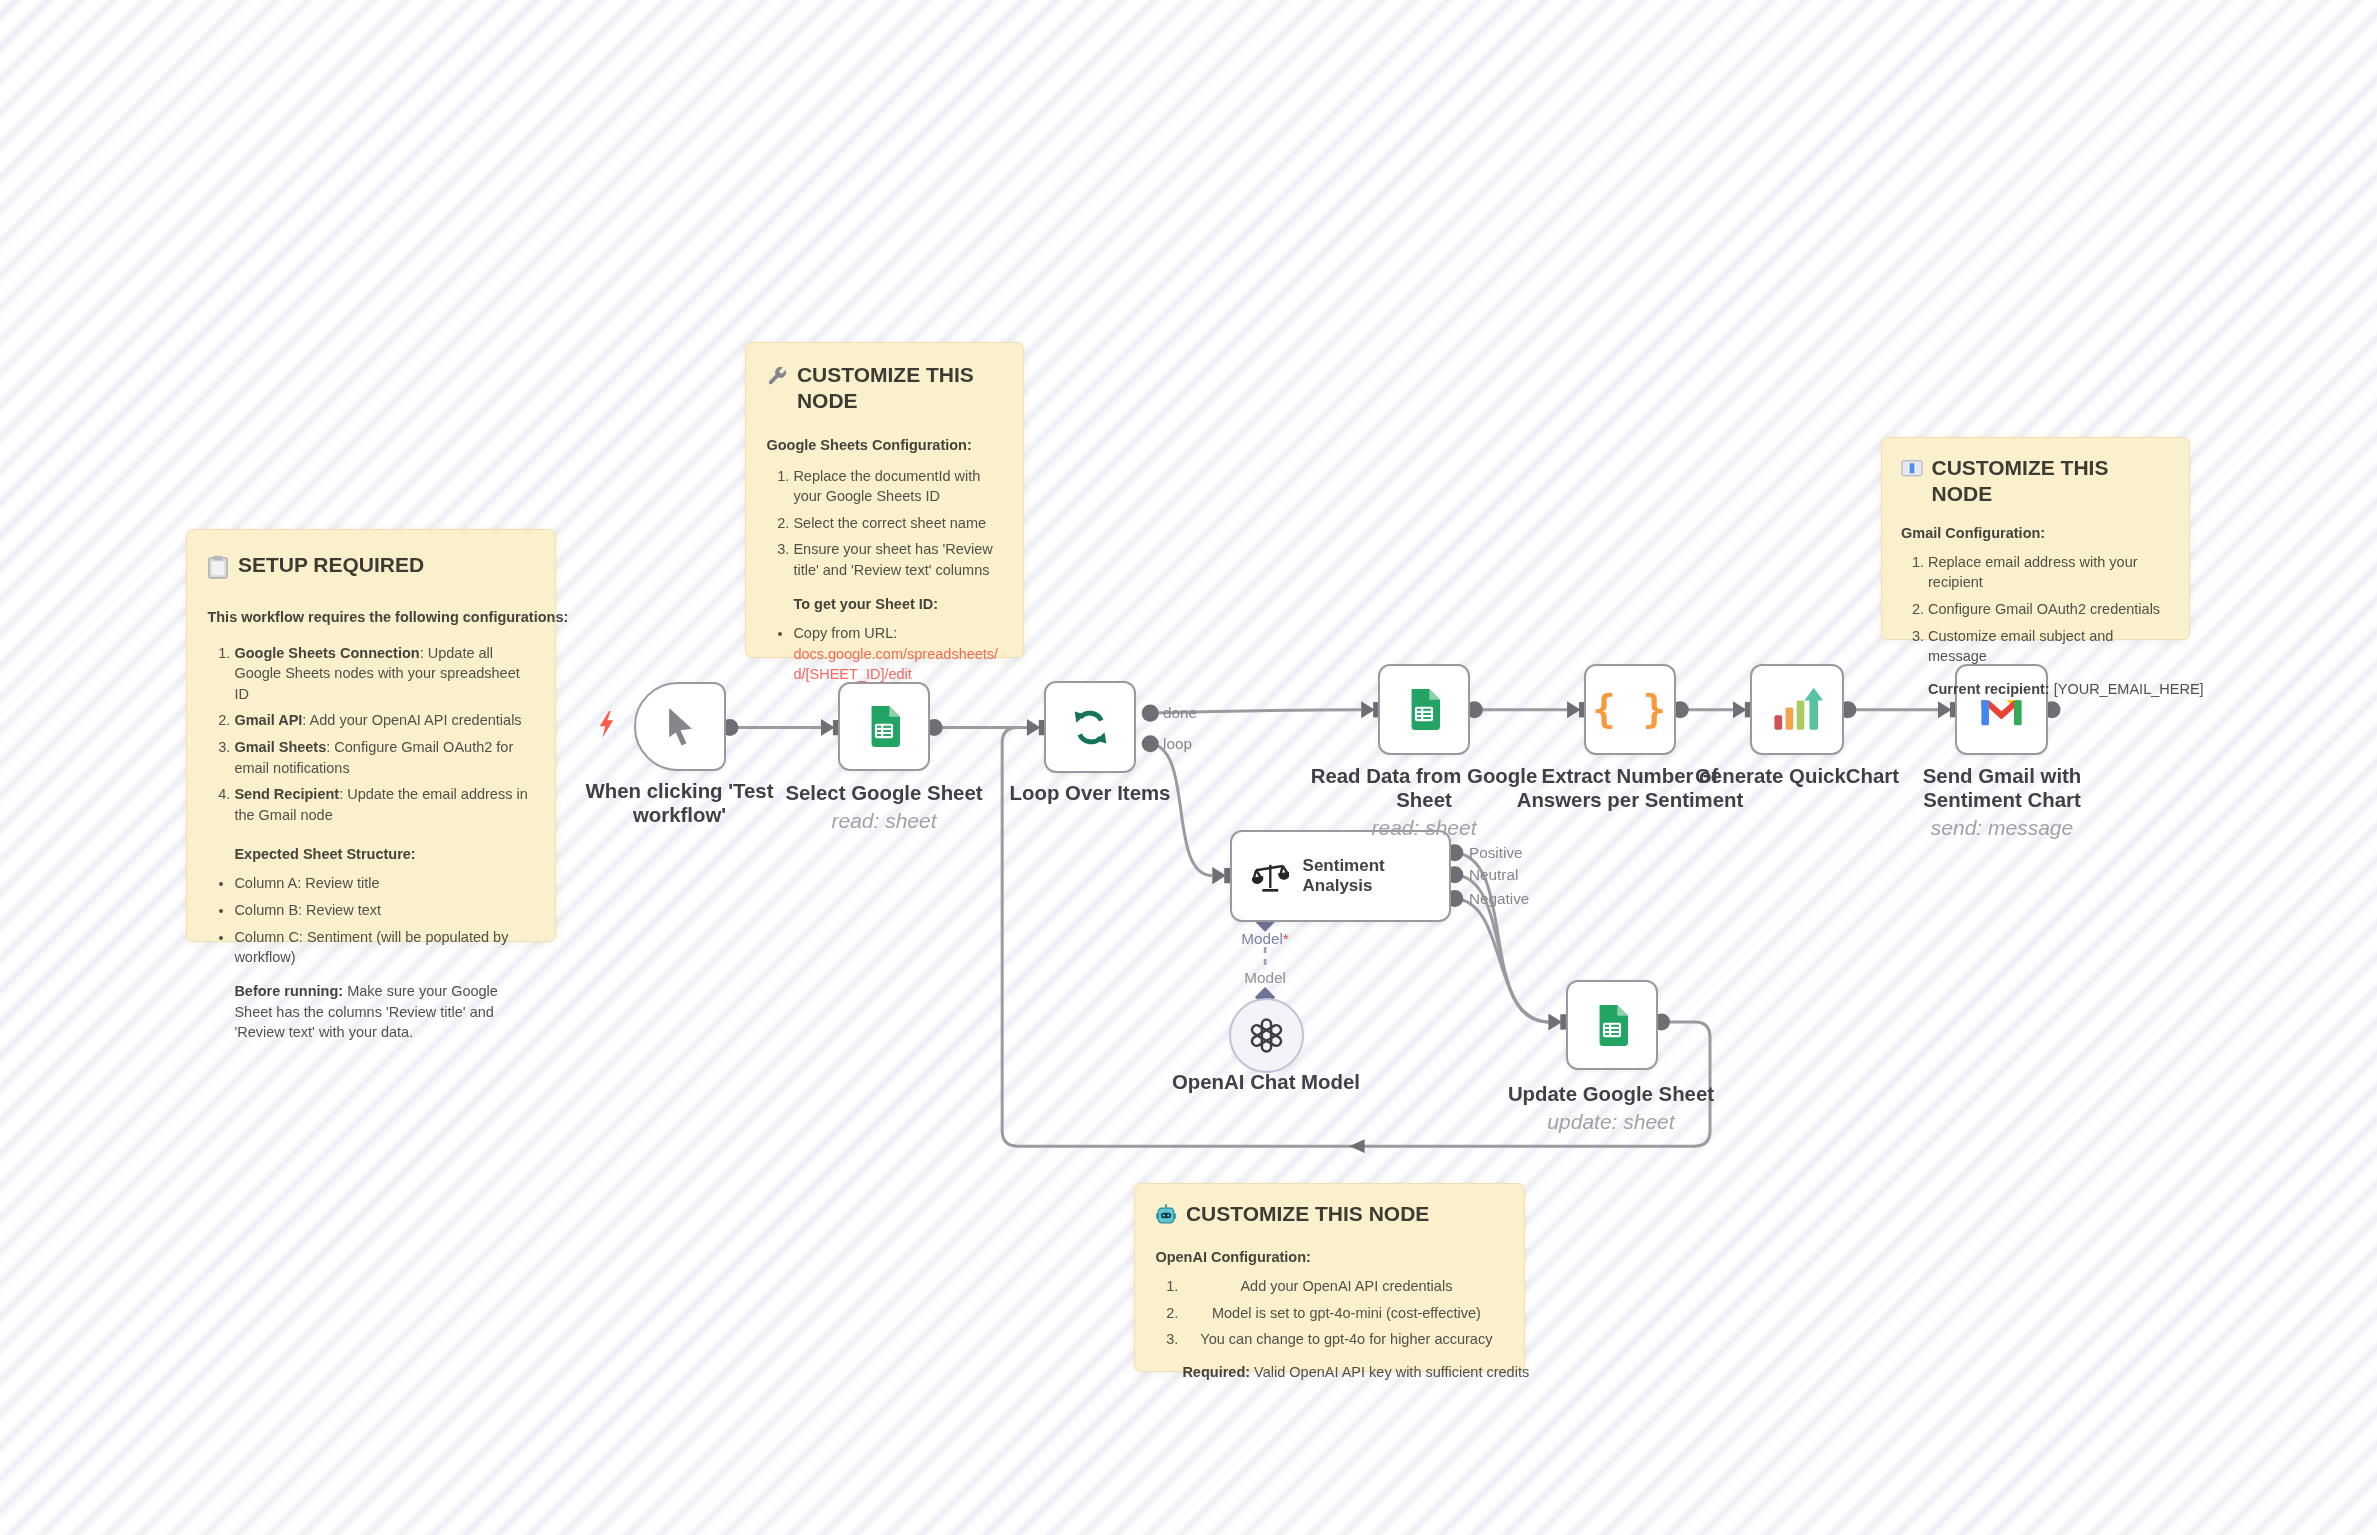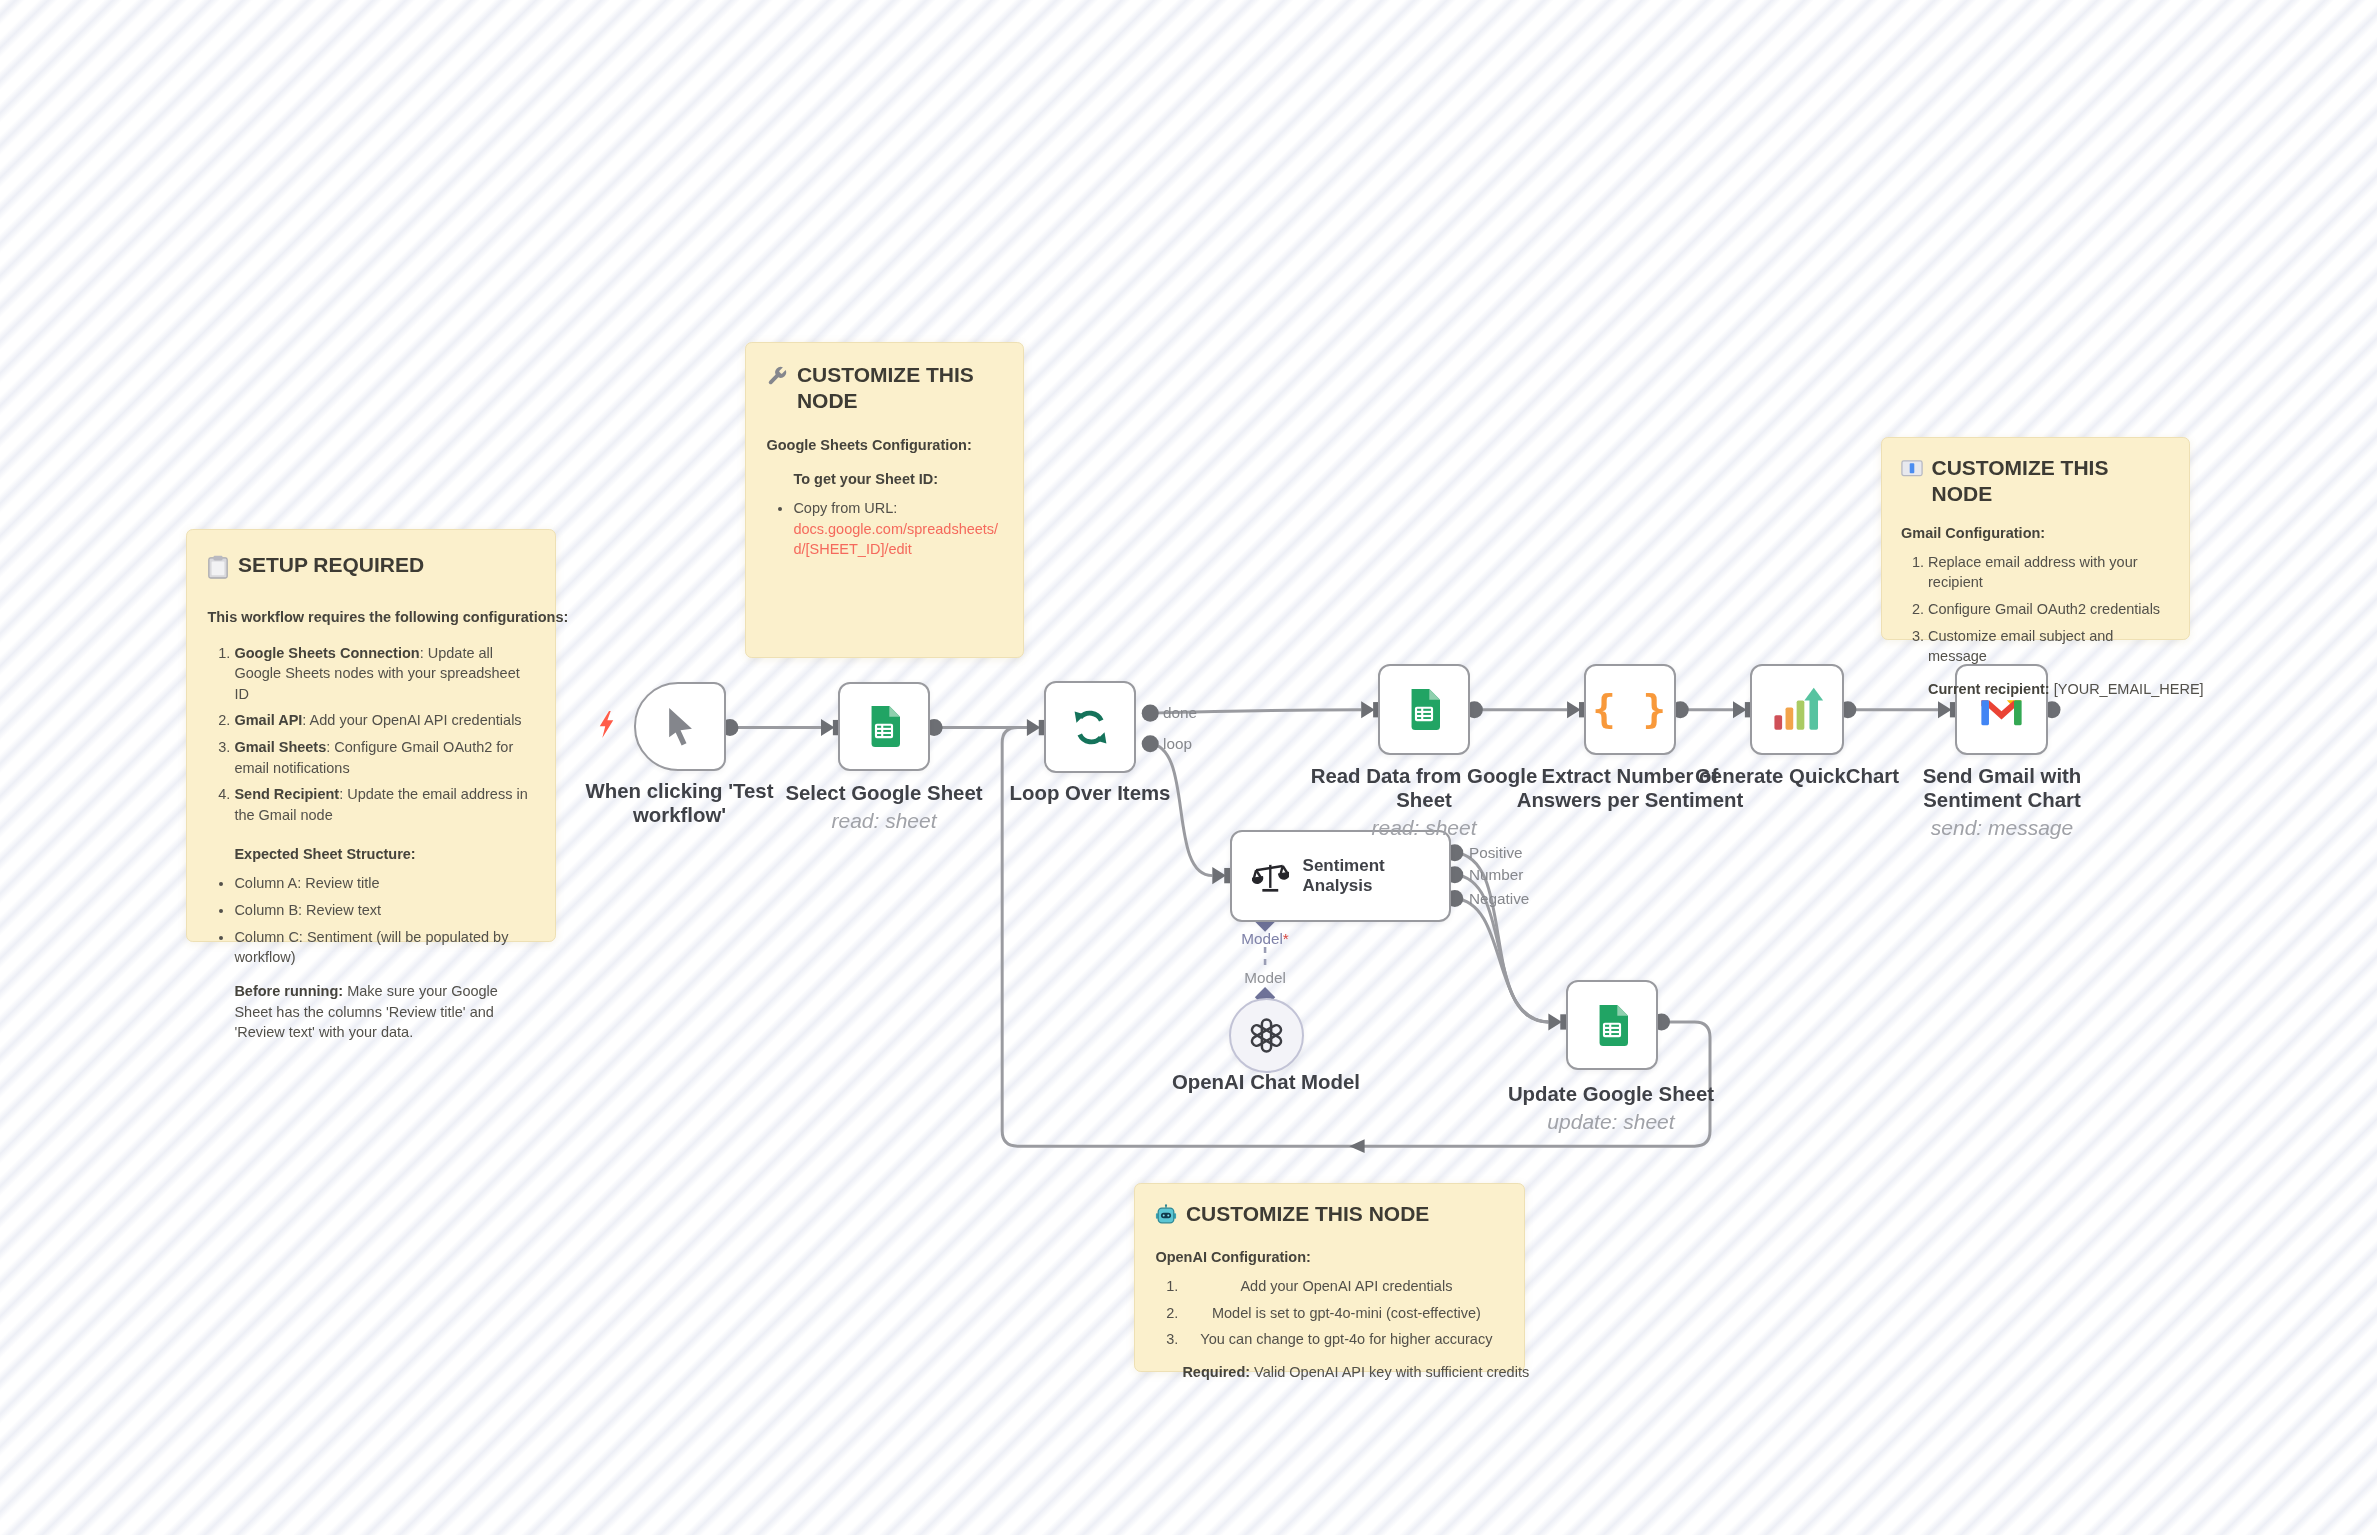--- a/index.html
+++ b/index.html
@@ -127,20 +127,25 @@
   <div class="note" style="left:745px;top:342px;width:279px;height:316px;padding:19px 20.4px;">
     <div class="note-title">
       <span class="ticon">
         <svg width="22" height="22" viewBox="0 0 24 24">
             <path d="M14.7 6.3a1 1 0 0 0 0 1.4l1.6 1.6a1 1 0 0 0 1.4 0l3.77-3.77a6 6 0 0 1-7.94 7.94l-6.91 6.91a2.12 2.12 0 0 1-3-3l6.91-6.91a6 6 0 0 1 7.94-7.94l-3.76 3.76z" fill="#85878d"></path>
           </svg>
       </span>
       <span>CUSTOMIZE THIS NODE</span>
     </div>
     <div class="note-h" style="margin-top:20.4px;">Google Sheets Configuration:</div>
+    <ol>
+      <li>Replace the documentId with your Google Sheets ID</li>
+      <li>Select the correct sheet name</li>
+      <li>Ensure your sheet has 'Review title' and 'Review text' columns</li>
+    </ol>
     <div class="note-h ind nowrap" style="margin-top:13.6px;">To get your Sheet ID:</div>
     <ul>
       <li><span>Copy from URL:</span><br>
         <span class="redlink">docs.google.com/spreadsheets/d/[SHEET_ID]/edit</span>
       </li>
     </ul>
   </div>
 
   <div class="note" style="left:1881px;top:437px;width:309px;height:203px;padding:17px 19px;">
     <div class="note-title">
@@ -329,19 +334,19 @@
     <div>OpenAI Chat Model</div>
   </div>
   <div class="node-label" style="left:1475px;top:1082px;width:272px;">
     <div>Update Google Sheet</div>
     <div class="node-sub">update: sheet</div>
   </div>
 
   <span class="portlabel" style="left:1163px;top:713px;">done</span>
   <span class="portlabel" style="left:1163px;top:744px;">loop</span>
   <span class="portlabel" style="left:1469px;top:853px;">Positive</span>
-  <span class="portlabel" style="left:1469px;top:875px;">Number</span>
+  <span class="portlabel" style="left:1469px;top:875px;">Neutral</span>
   <span class="portlabel" style="left:1469px;top:899px;">Negative</span>
   <span class="portlabel mid" style="left:1265px;top:939px;transform:translate(-50%,-50%);color:#7e81a8;"><span>Model</span><span style="color:#d7453e;">*</span></span>
   <span class="portlabel mid" style="left:1265px;top:978px;transform:translate(-50%,-50%);color:#8f9196;">Model</span>
 
 </div>
 
 
 </body></html>

